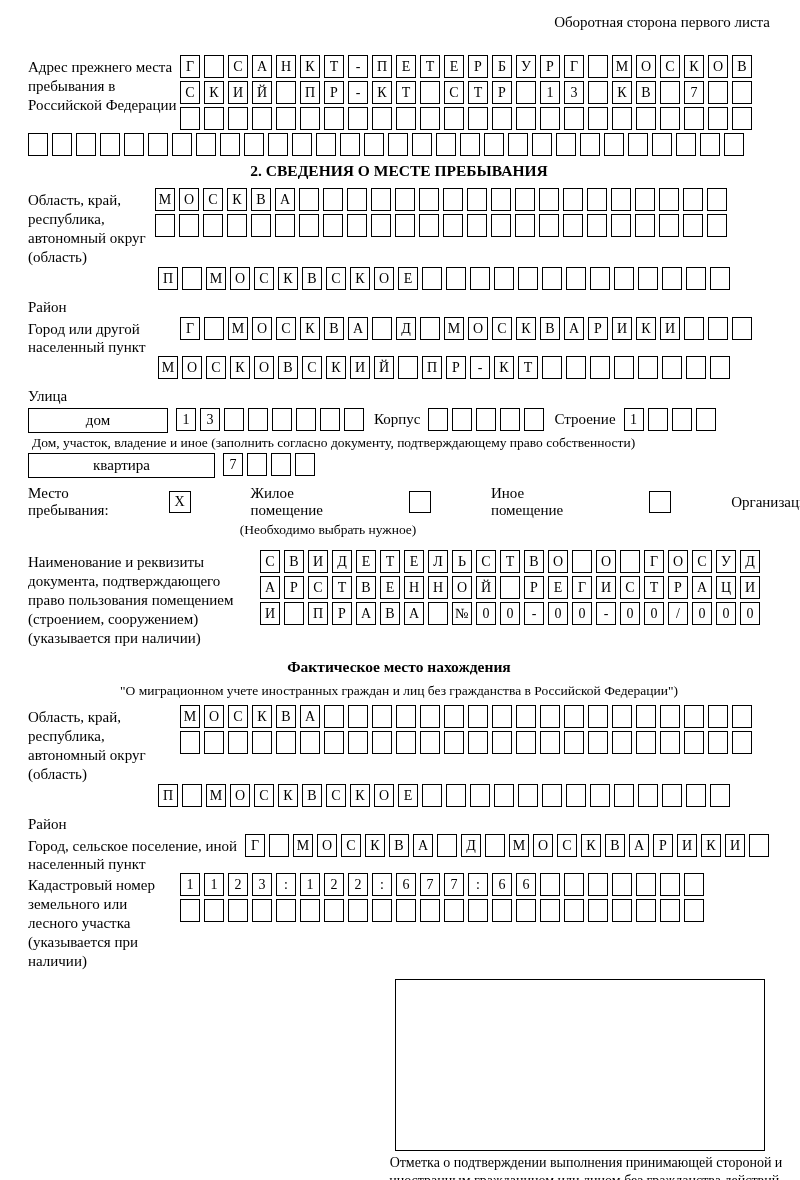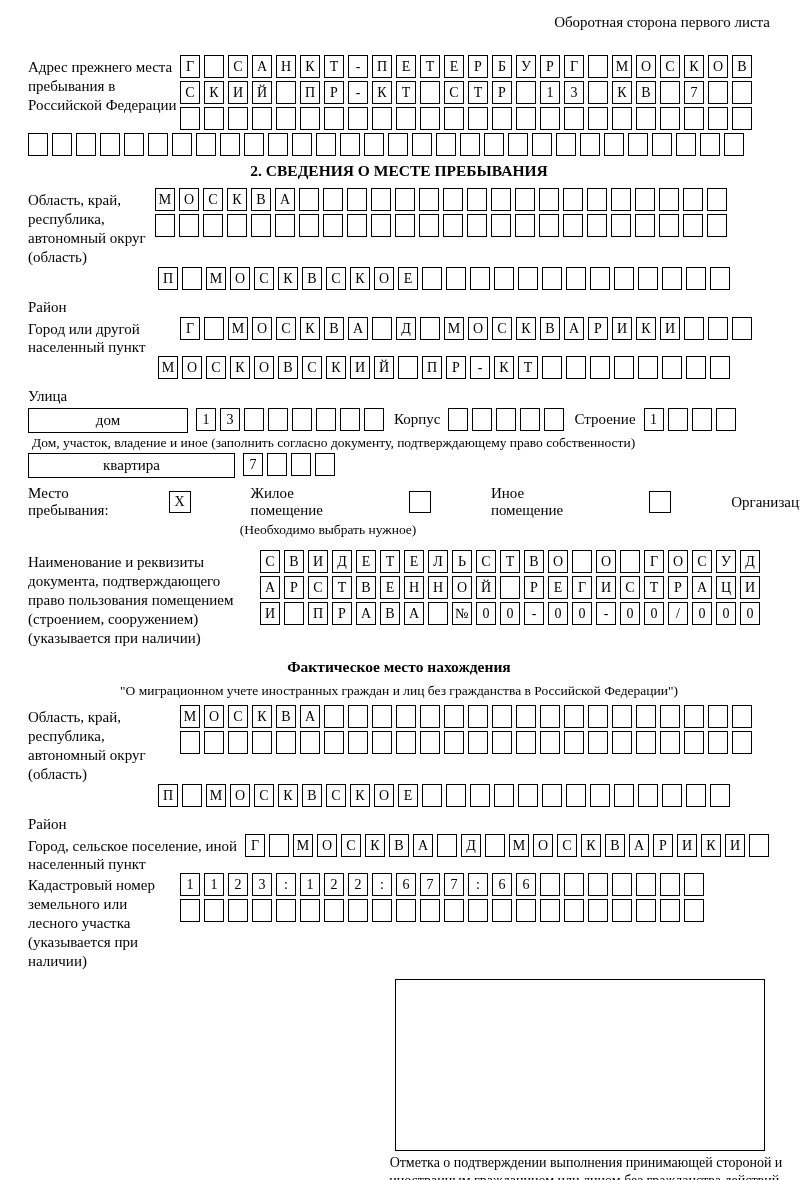--- a/index.html
+++ b/index.html
@@ -326,21 +326,21 @@
           <span class="cbox"></span>
           <span class="cbox"></span>
           <span class="cbox"></span>
           <span class="cbox"></span>
           <span class="cbox"></span>
         </div>
     </div>
   </div>
 
   <div class="inline-row">
-    <div class="wcell" style="width:160px">дом</div>
+    <div class="wcell" style="width:140px">дом</div>
     <div class="boxrow" style="margin-bottom:0">
         <span class="cbox">1</span>
         <span class="cbox">3</span>
         <span class="cbox"></span>
         <span class="cbox"></span>
         <span class="cbox"></span>
         <span class="cbox"></span>
         <span class="cbox"></span>
         <span class="cbox"></span>
       </div>
@@ -356,21 +356,21 @@
     <div class="boxrow" style="margin-bottom:0">
         <span class="cbox">1</span>
         <span class="cbox"></span>
         <span class="cbox"></span>
         <span class="cbox"></span>
       </div>
   </div>
   <div class="cap cap-l">Дом, участок, владение и иное (заполнить согласно документу, подтверждающему право собственности)</div>
 
   <div class="inline-row">
-    <div class="wcell" style="width:207px">квартира</div>
+    <div class="wcell" style="width:187px">квартира</div>
     <div class="boxrow" style="margin-bottom:0">
         <span class="cbox">7</span>
         <span class="cbox"></span>
         <span class="cbox"></span>
         <span class="cbox"></span>
       </div>
   </div>
 
   <div class="chkrow">
     <span>Место пребывания:</span>

